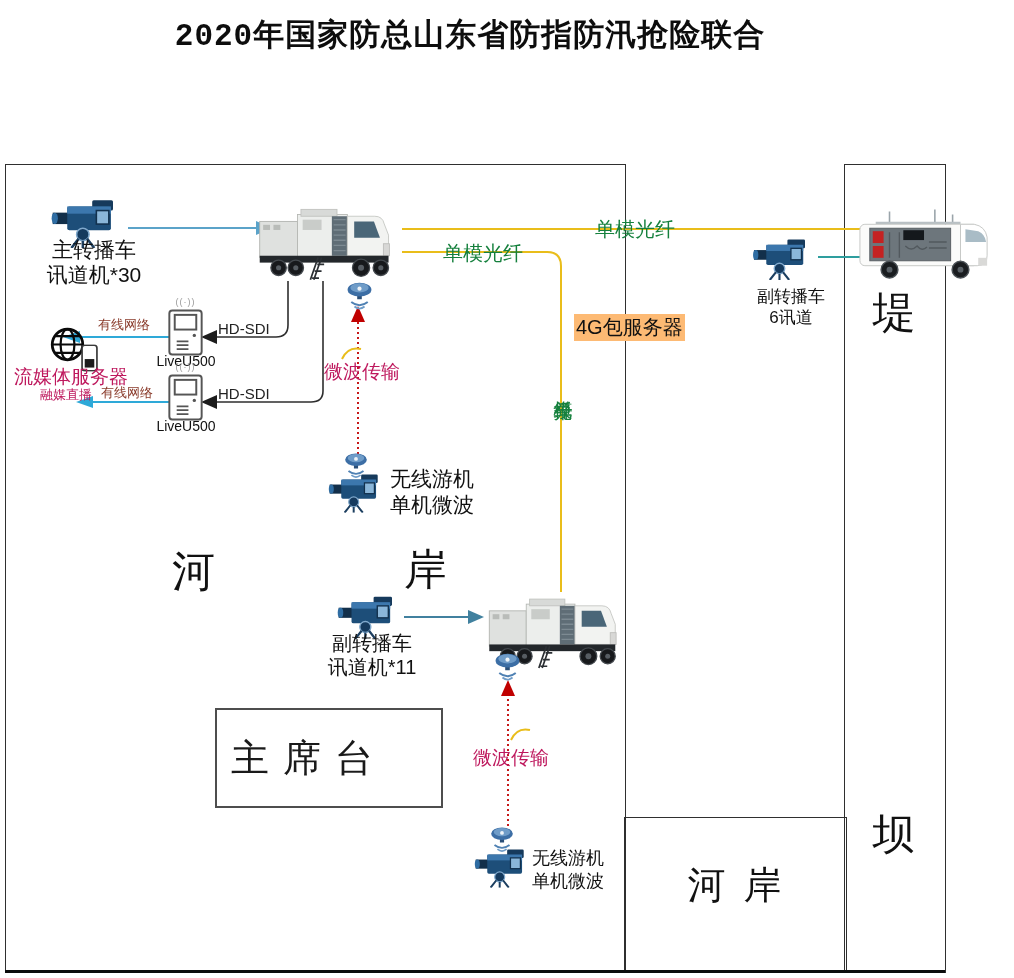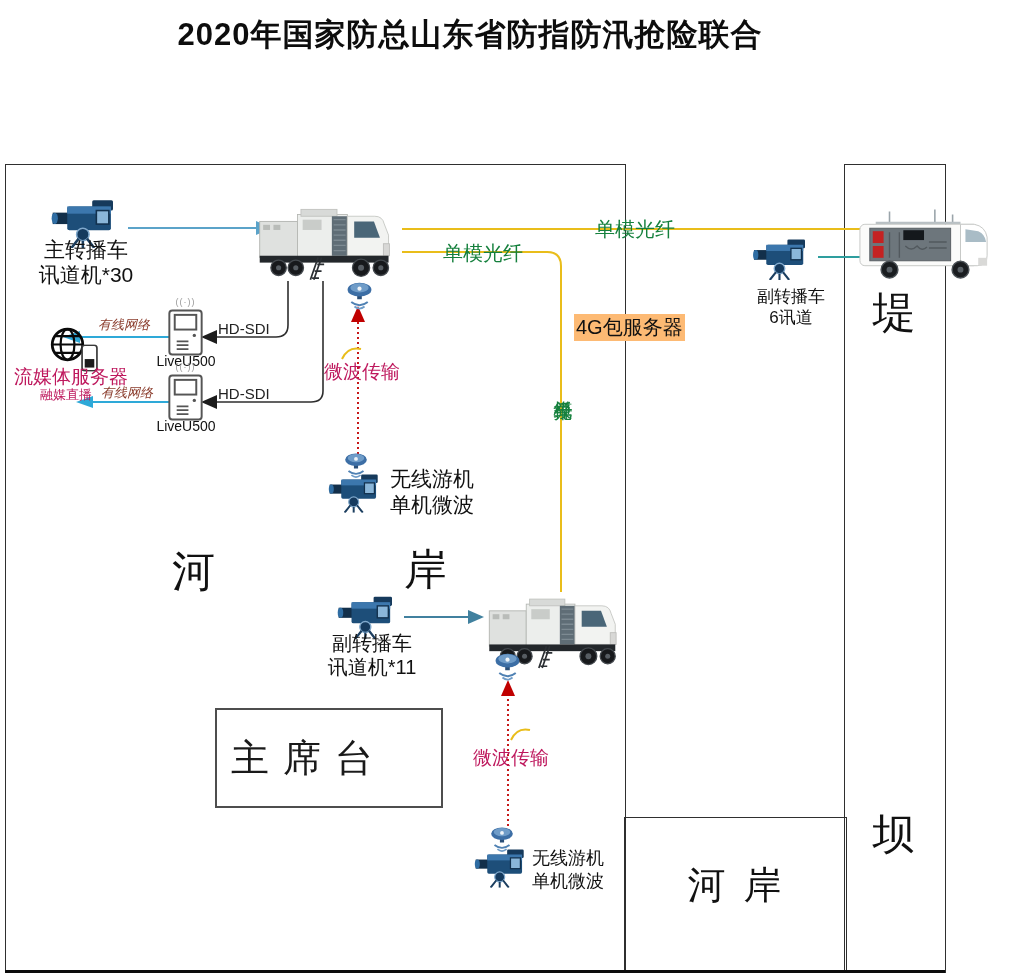--- a/index.html
+++ b/index.html
@@ -1,26 +1,26 @@
 <!DOCTYPE html>
 <html><head>
 <meta charset="utf-8">
 <style>
   html,body{margin:0;padding:0;background:#ffffff;}
   #canvas{position:relative;width:1014px;height:978px;background:#fff;overflow:hidden;
           font-family:"Liberation Sans","DejaVu Sans",sans-serif;}
   .abs{position:absolute;}
   .title{width:940px;left:0;text-align:center;font-weight:700;color:#0d0d0d;
-         font-size:31px;letter-spacing:1px;}
+         font-size:31px;letter-spacing:1px;font-family:Liberation Mono, monospace;}
   .box{position:absolute;border:1px solid #2f2f2f;background:transparent;}
   .serif{font-family:"Liberation Serif","DejaVu Serif",serif;color:#1a1a1a;}
   .lbl{position:absolute;color:#111;}
   .center{text-align:center;}
   .red{color:#be185d;}
-  .darkred{color:#8a3b2b;font-style:italic;}
+  .darkred{color:#8a3b2b;}
   .yellow{color:#15803d;font-family:Liberation Mono, monospace;}
   .small-wifi{color:#9a9a9a;font-size:9px;letter-spacing:1px;}
   .vert{writing-mode:vertical-rl;text-orientation:upright;}
   svg.icon{position:absolute;overflow:visible;}
   #lines{position:absolute;left:0;top:0;pointer-events:none;}
   .whitebg{background:#fdba74;padding:0 2px;}
 </style>
 </head>
 <body>
 
@@ -207,21 +207,21 @@
   <svg class="icon" style="left:474px;top:844px;width:58px;height:46px" viewBox="0 0 70 50">
       <use href="#sym-camera"></use>
     </svg>
   <svg class="icon" style="left:750px;top:236px;width:66px;height:44px" viewBox="0 0 70 50">
       <use href="#sym-camera"></use>
     </svg>
   <svg class="icon" style="left:856px;top:208px;width:138px;height:74px" viewBox="0 0 140 74">
       <use href="#sym-van"></use>
     </svg>
 
-  <div class="lbl center" style="left:8px;top:238px;width:156px;font-size:21px;line-height:1.18">
+  <div class="lbl center" style="left:16px;top:238px;width:156px;font-size:21px;line-height:1.18">
     <div>主转播车</div>
     <div>讯道机*30</div>
   </div>
 
   <div class="lbl small-wifi center" style="left:167px;top:297px;width:37px">((·))</div>
   <div class="lbl center" style="left:156px;top:353px;width:60px;font-size:14px">LiveU500</div>
   <div class="lbl small-wifi center" style="left:167px;top:362px;width:37px">((·))</div>
   <div class="lbl center" style="left:156px;top:418px;width:60px;font-size:14px">LiveU500</div>
 
   <div class="lbl" style="left:218px;top:320px;font-size:15px;color:#222">HD-SDI</div>

